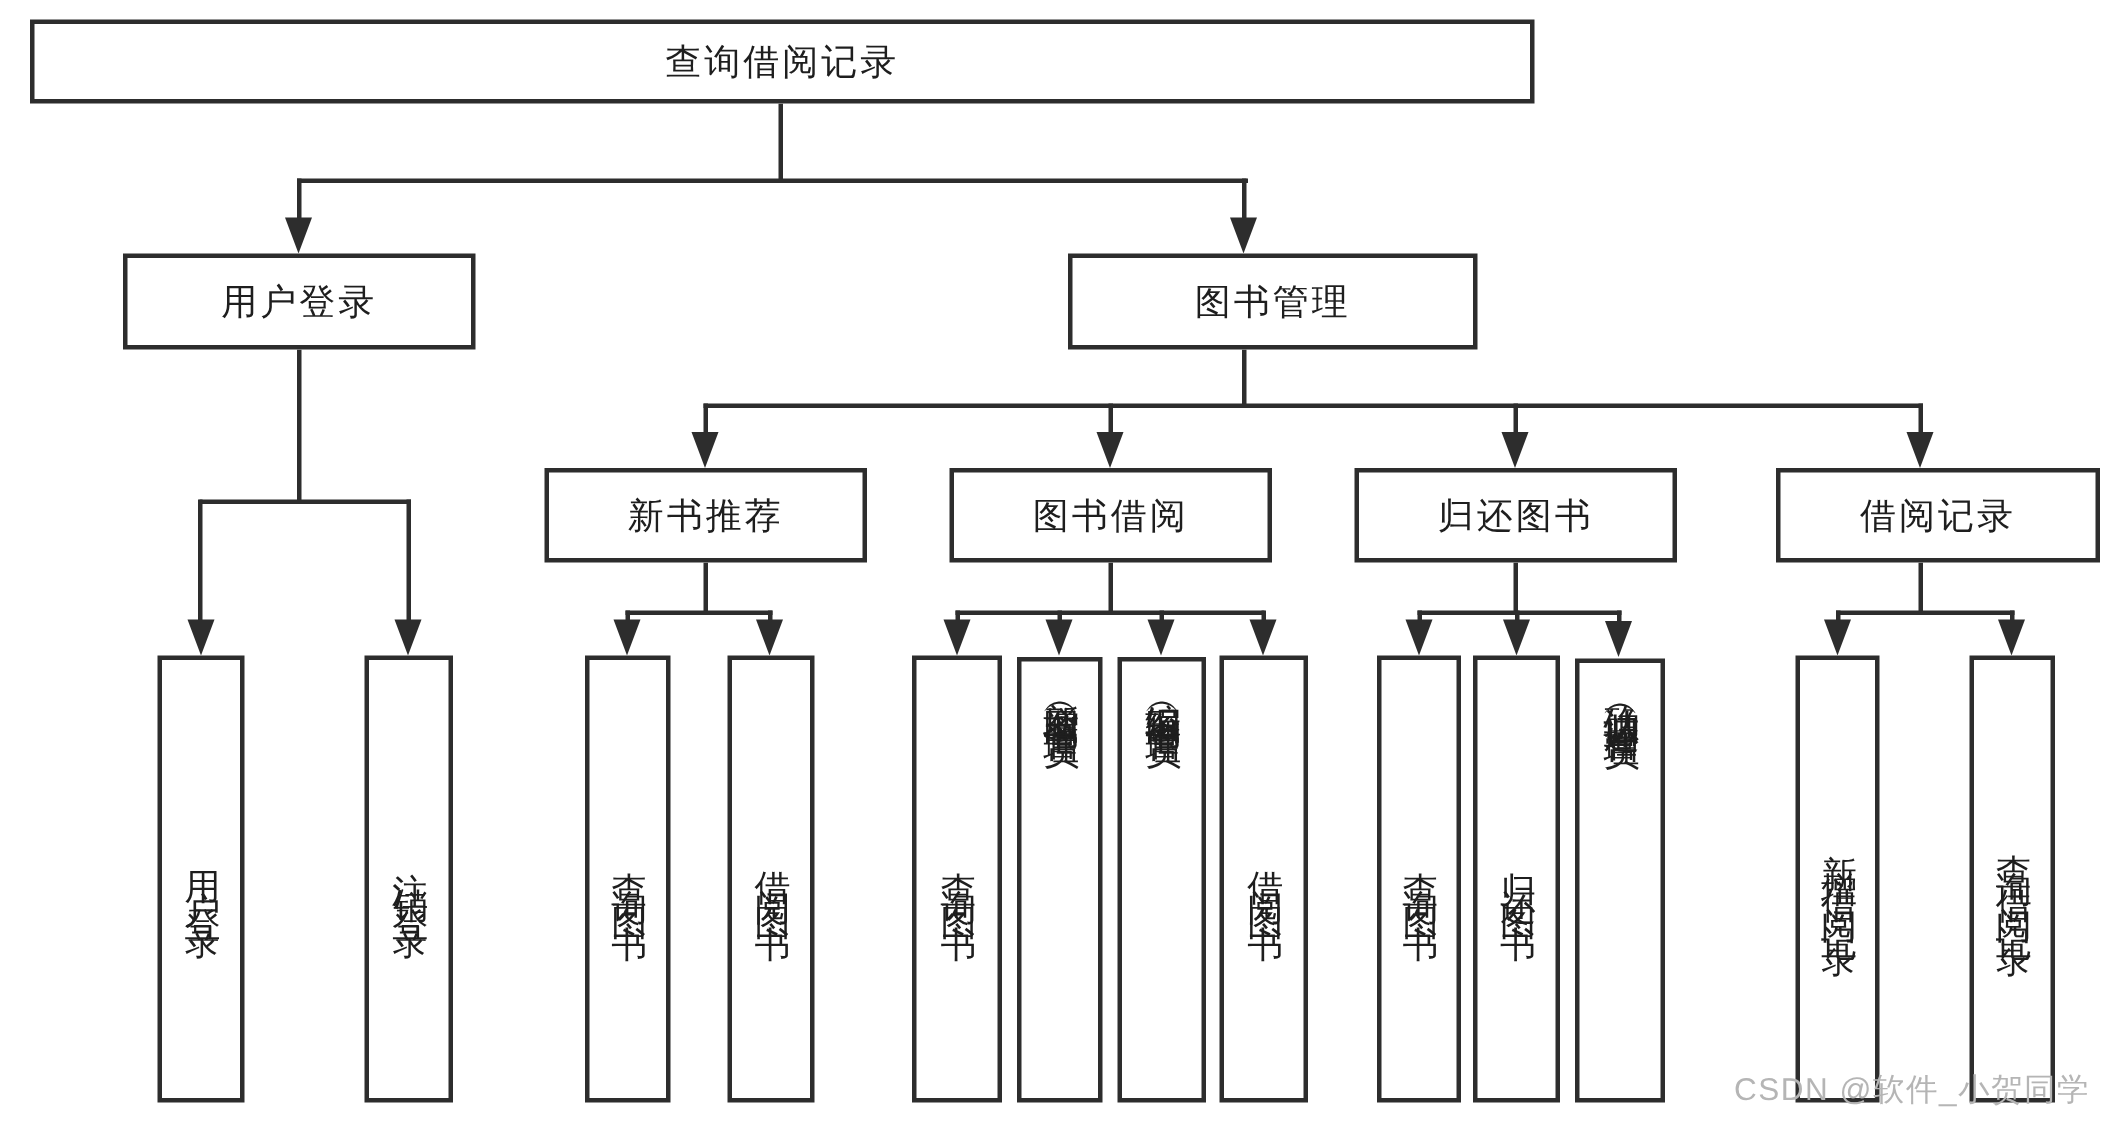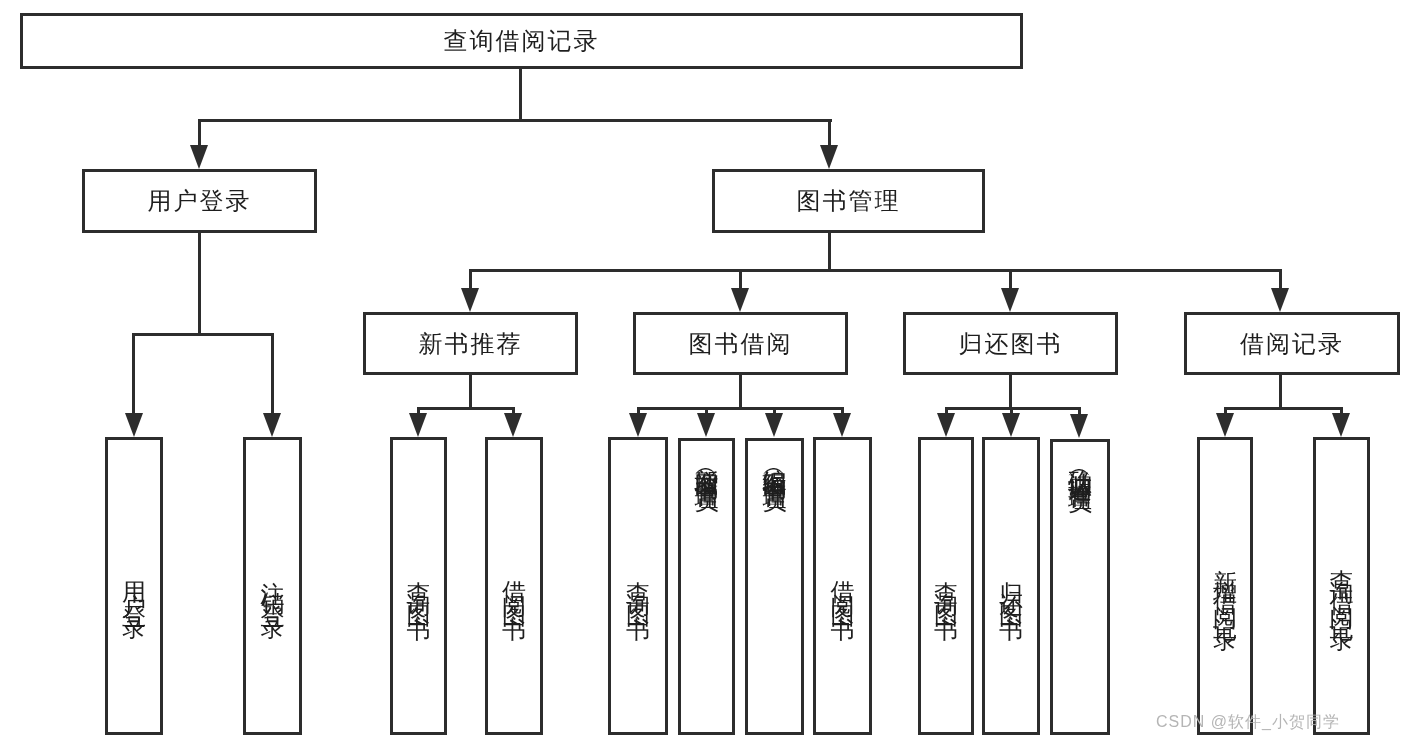--- a/index.html
+++ b/index.html
@@ -25,21 +25,21 @@
   .hl,.vl{position:absolute;background:#2d2d2d;z-index:1;}
   .hl{height:3px;}
   .vl{width:3px;}
   .ah{
     position:absolute;width:0;height:0;z-index:1;
     border-left:9px solid transparent;border-right:9px solid transparent;
     border-top:24px solid #2d2d2d;
   }
   .watermark{
     position:absolute;left:1156px;top:712px;z-index:5;
-    font-size:16px;color:#b5b5b5;letter-spacing:1px;white-space:nowrap;
+    font-size:21px;color:#b5b5b5;letter-spacing:1px;white-space:nowrap;
   }
 </style>
 </head>
 <body>
 
 <div class="stage">
 
   <div class="box" style="left:20px;top:13px;width:1003px;height:56px;">
     <span>查询借阅记录</span>
   </div>

